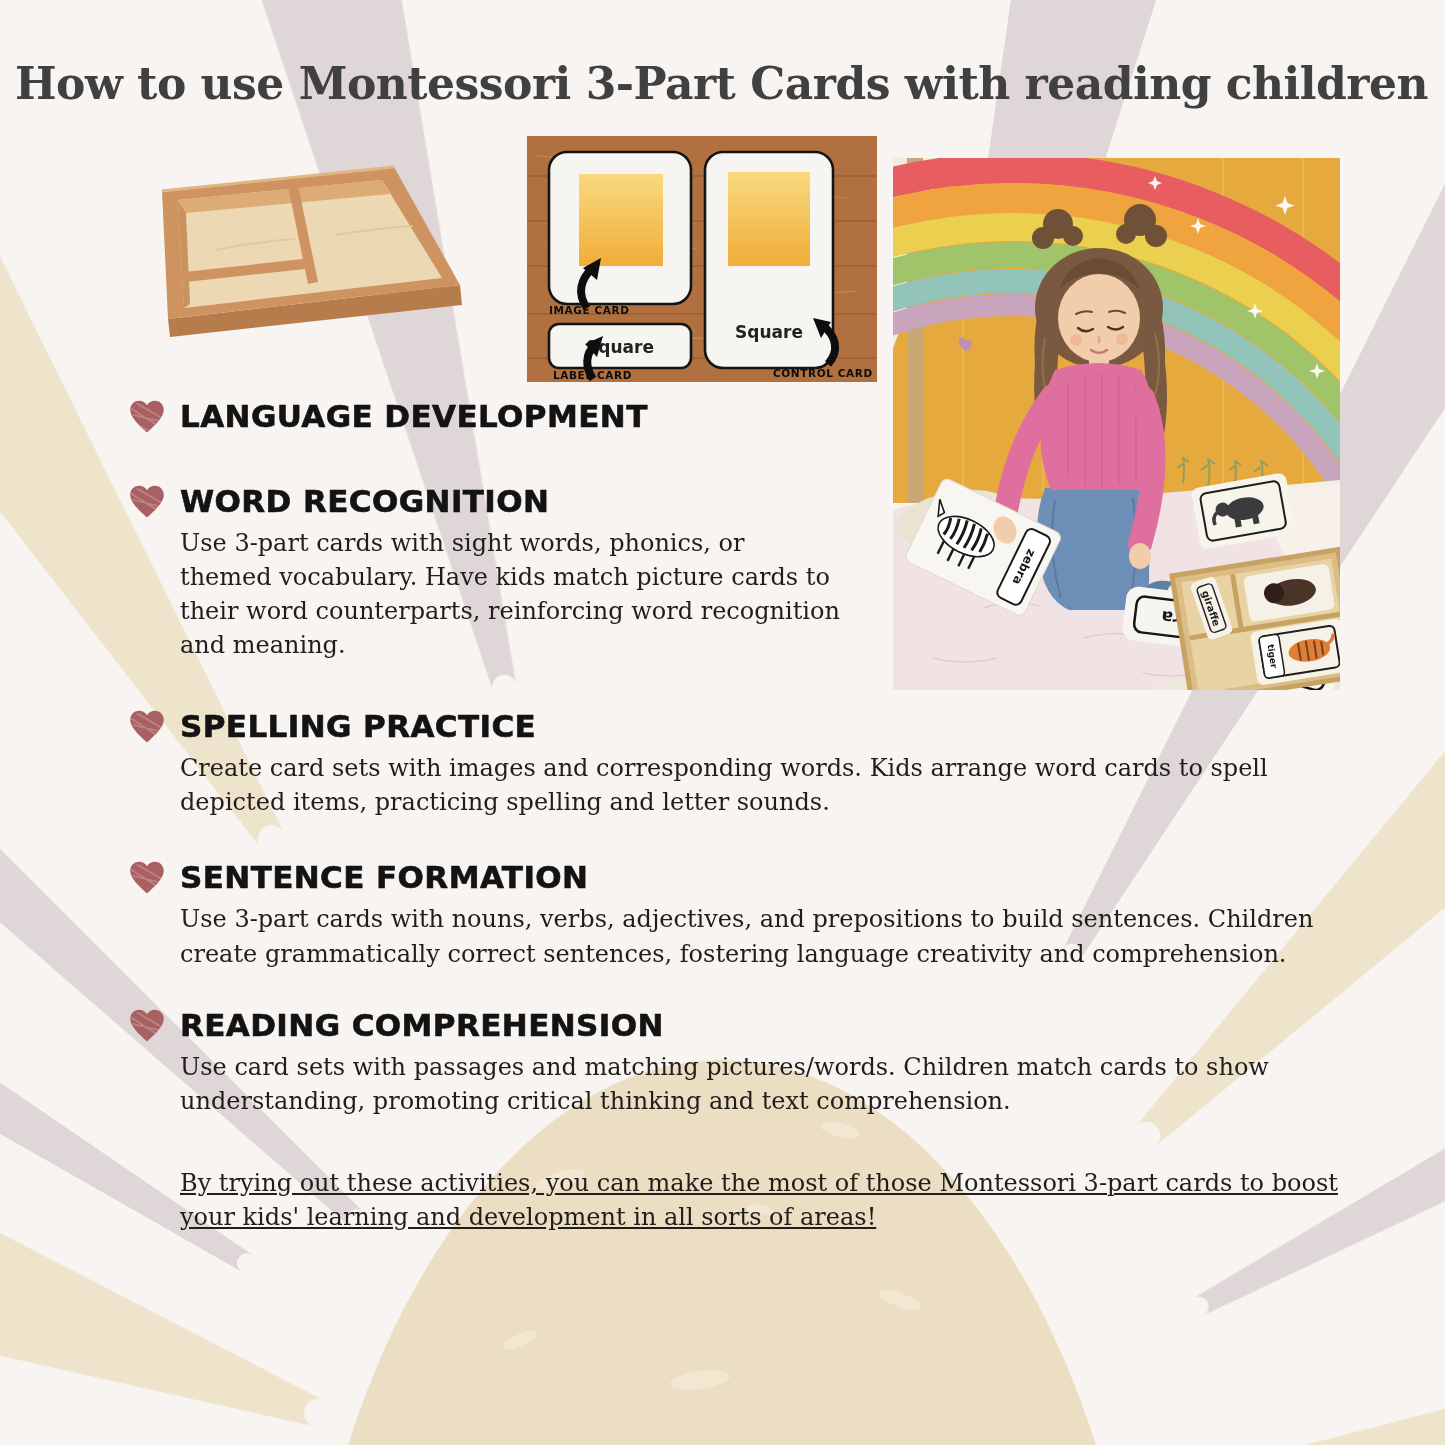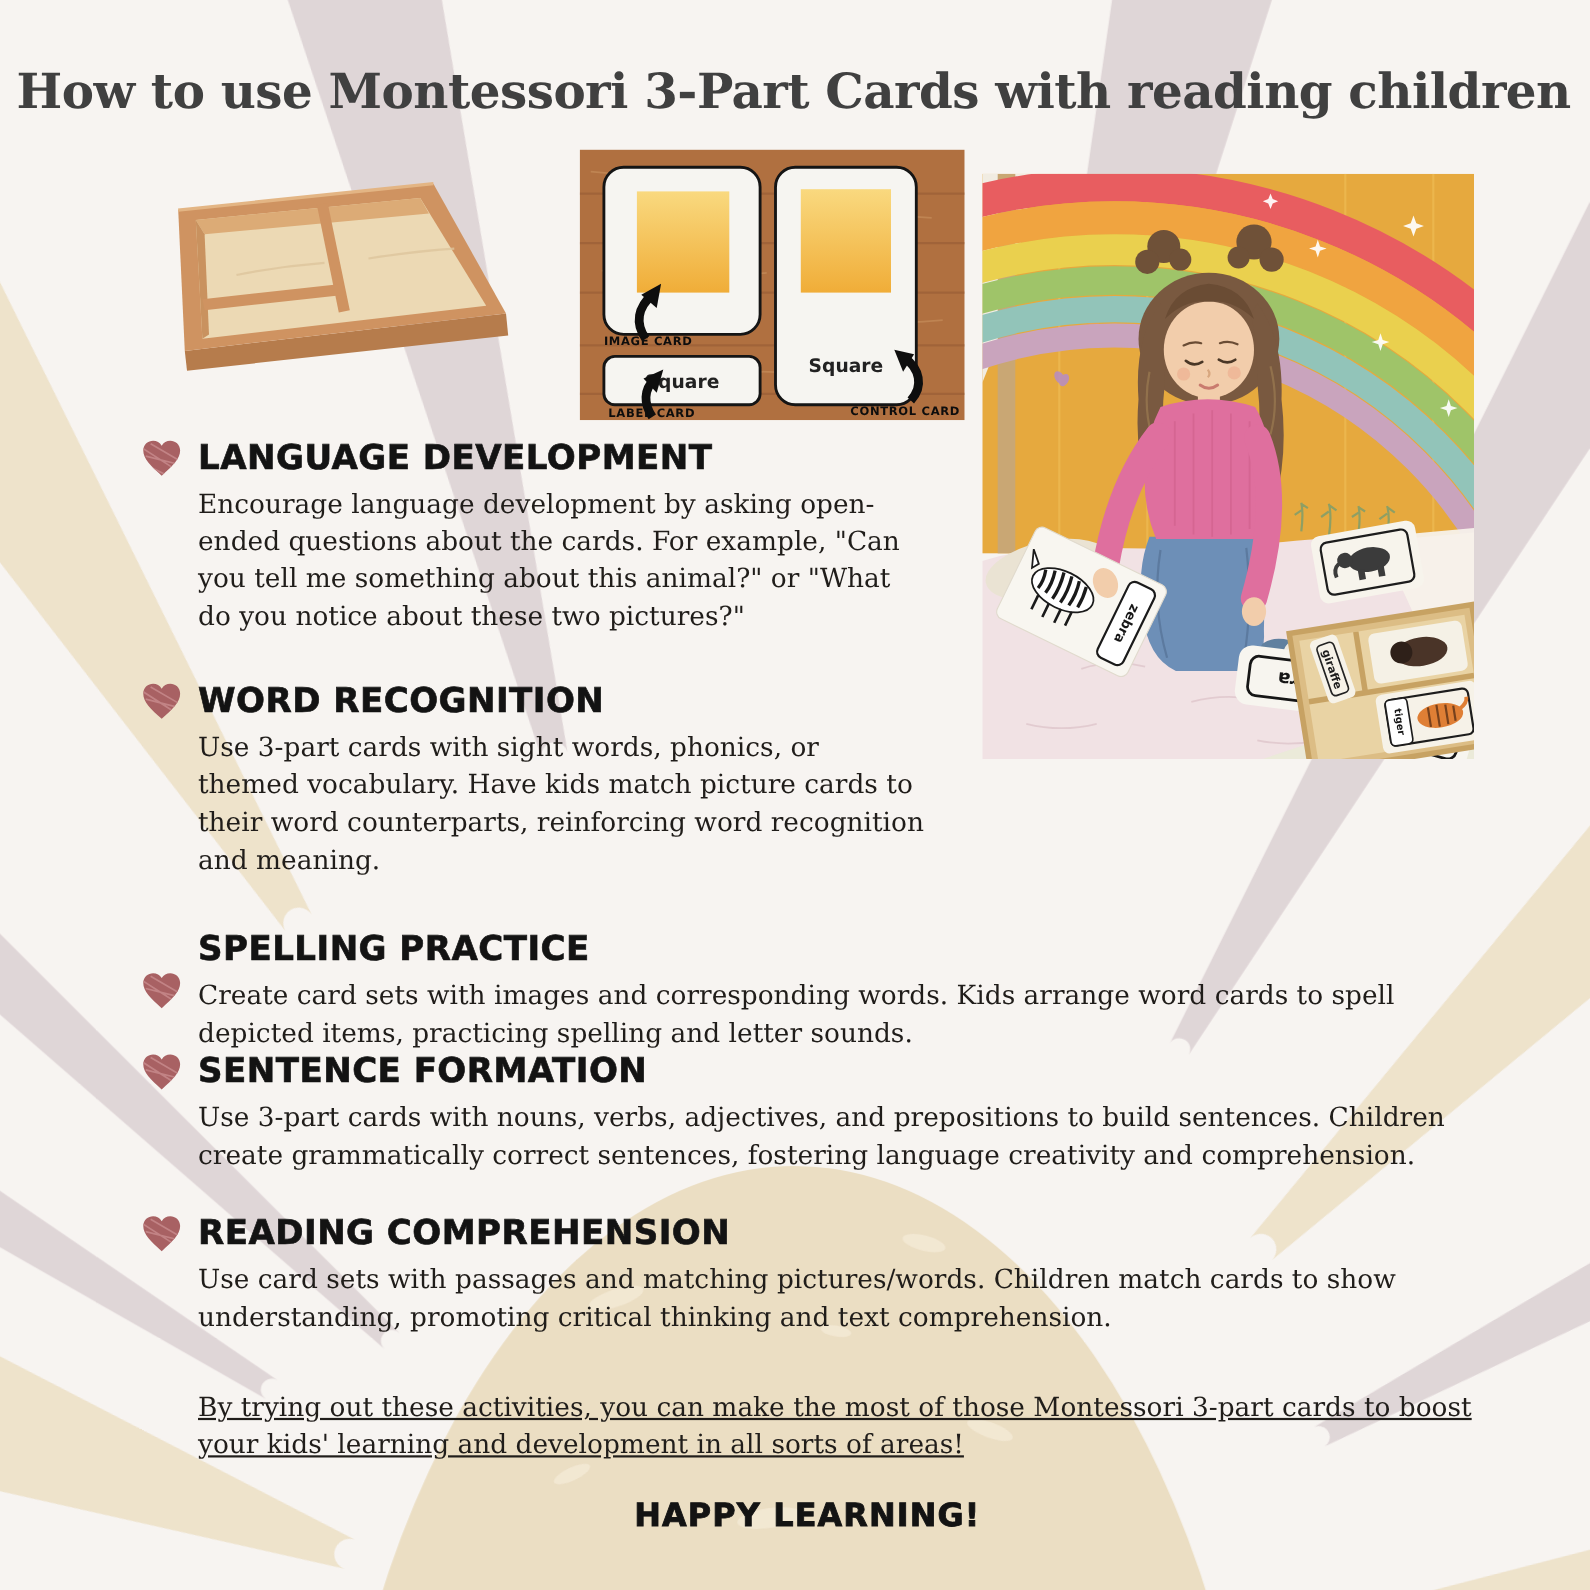--- a/index.html
+++ b/index.html
@@ -20,21 +20,21 @@
 
   .art{position:absolute;}
   #tray-art{left:120px;top:155px;}
   #diagram-art{left:527px;top:136px;}
   #photo-art{left:893px;top:158px;}
 
   .sections{position:absolute;left:128px;top:398px;width:1212px;}
   .section{display:flex;align-items:flex-start;gap:14px;}
   .section.s1{margin-bottom:42px;}
   .section.s2{margin-bottom:46px;}
-  .section.s3{align-items:center;}
+  .section.s3{margin-bottom:40px;}
   .section.s4{margin-bottom:36px;}
   .section.s5{margin-bottom:48px;}
   .heart{flex:0 0 38px;width:38px;padding-top:1px;}
   .sec-h{
     font-family:"DejaVu Sans", sans-serif;font-weight:800;font-size:31px;
     letter-spacing:0.4px;color:#131313;margin:0 0 7px 0;
     -webkit-text-stroke:0.6px #131313;
   }
   .sec-p{font-size:24px;line-height:1.42;margin:0;color:#201d1a;}
   .sec-p.narrow{max-width:660px;}
@@ -335,21 +335,20 @@
               <path d="M17,30 C8,22 2,16 2,9.5 C2,4.5 6,1.5 10,1.5 C13,1.5 15.5,3 17,5.5 C18.5,3 21,1.5 24,1.5 C28,1.5 32,4.5 32,9.5 C32,16 26,22 17,30 Z"></path>
             </clipPath>
           </defs>
         <path d="M17,30 C8,22 2,16 2,9.5 C2,4.5 6,1.5 10,1.5 C13,1.5 15.5,3 17,5.5 C18.5,3 21,1.5 24,1.5 C28,1.5 32,4.5 32,9.5 C32,16 26,22 17,30 Z" fill="#a86163"></path>
         <g clip-path="url(#hc1)" stroke="#c28385" stroke-width="1.4">
             <path d="M2,8 L30,26 M4,14 L28,20 M8,4 L32,18 M2,20 L22,30" fill="none"></path>
           </g>
       </svg>
       <div>
         <h2 class="sec-h">LANGUAGE DEVELOPMENT</h2>
-        <p class="sec-p narrow">Encourage language development by asking open-ended questions about the cards. For example, "Can you tell me something about this animal?" or "What do you notice about these two pictures?"</p>
       </div>
     </div>
 
     <div class="section s2">
       <svg class="heart" viewBox="0 0 34 32">
         <path d="M17,30 C8,22 2,16 2,9.5 C2,4.5 6,1.5 10,1.5 C13,1.5 15.5,3 17,5.5 C18.5,3 21,1.5 24,1.5 C28,1.5 32,4.5 32,9.5 C32,16 26,22 17,30 Z" fill="#a86163"></path>
         <g clip-path="url(#hc1)" stroke="#c28385" stroke-width="1.4">
             <path d="M2,8 L30,26 M4,14 L28,20 M8,4 L32,18" fill="none"></path>
           </g>
       </svg>
@@ -393,16 +392,15 @@
           </g>
       </svg>
       <div>
         <h2 class="sec-h">READING COMPREHENSION</h2>
         <p class="sec-p wide">Use card sets with passages and matching pictures/words. Children match cards to show understanding, promoting critical thinking and text comprehension.</p>
       </div>
     </div>
 
     <p class="closing">By trying out these activities, you can make the most of those Montessori 3-part cards to boost your kids' learning and development in all sorts of areas!</p>
 
-    <div class="happy">HAPPY LEARNING!</div>
   </div>
 
 </div>
 
 </body></html>

